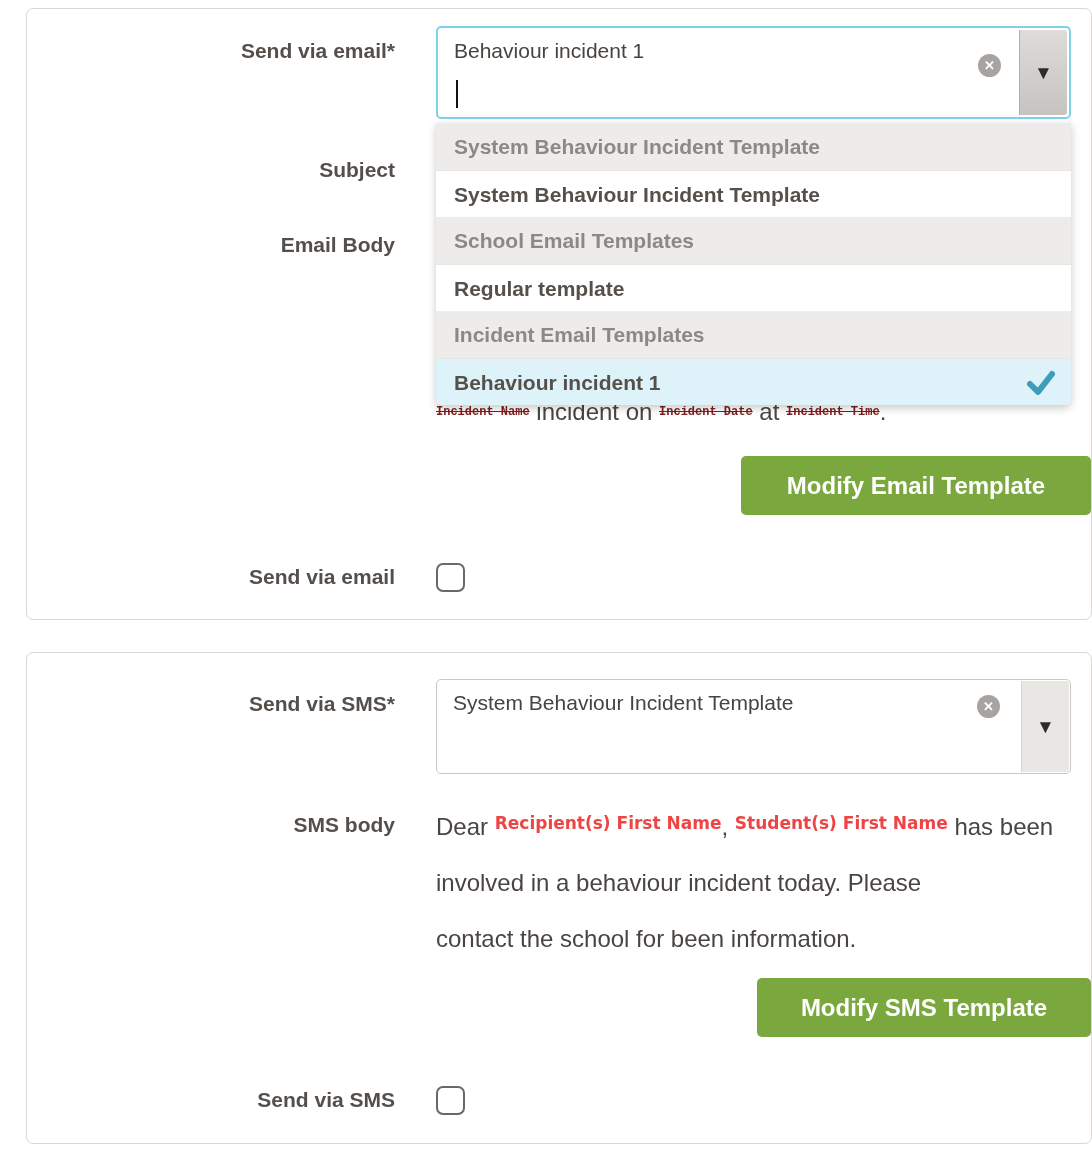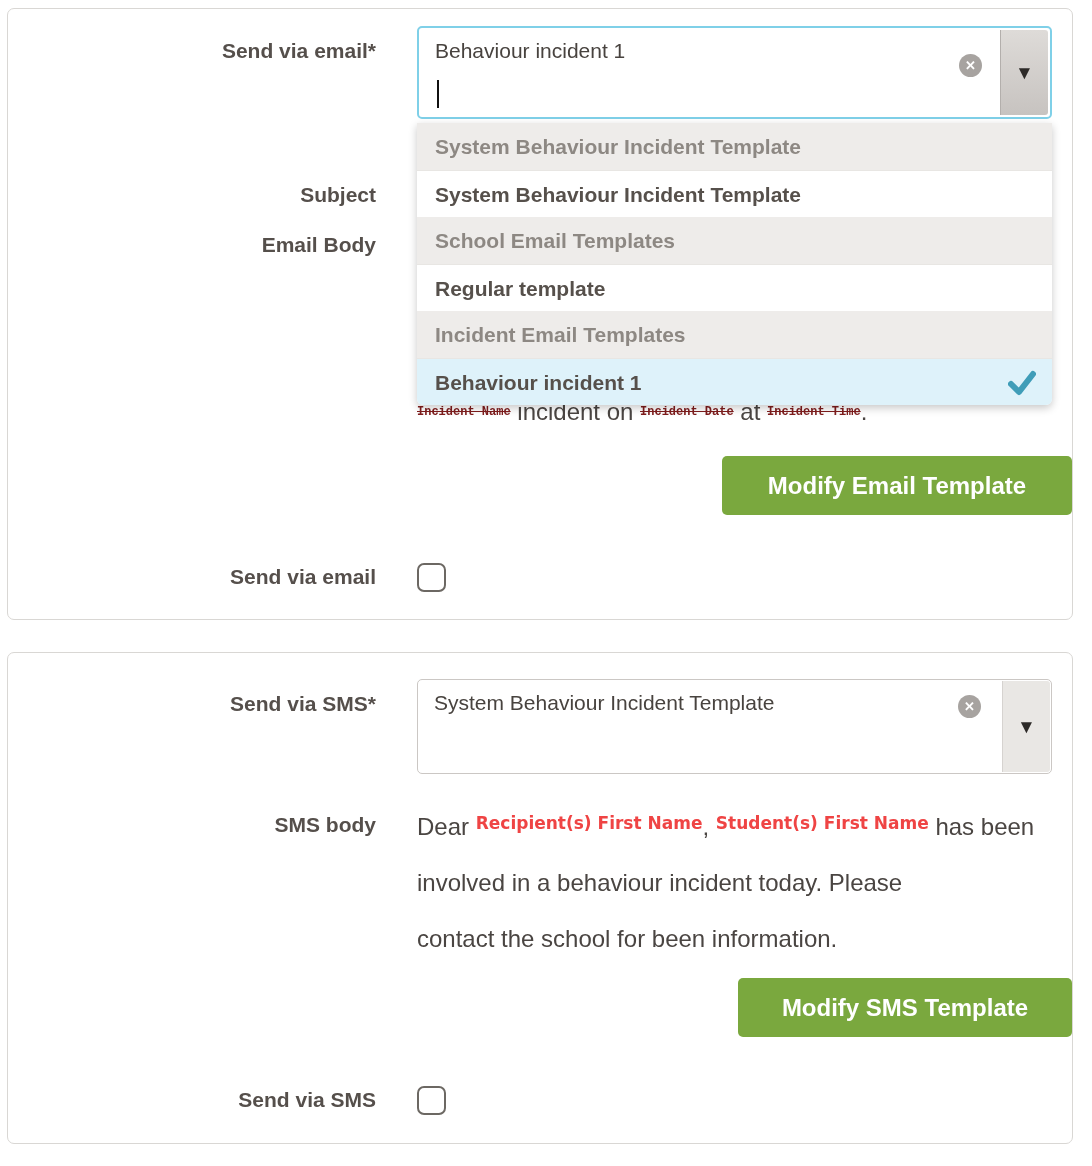--- a/index.html
+++ b/index.html
@@ -1,19 +1,19 @@
 <!DOCTYPE html>
 <html><head>
 <meta charset="utf-8">
 <style>
   * { margin:0; padding:0; box-sizing:border-box; }
   html,body { width:1092px; height:1166px; background:#fff;
     font-family:"Liberation Sans", sans-serif; position:relative; overflow:hidden; }
 
-  .panel { position:absolute; left:7px; width:1066px; background:#fff;
+  .panel { position:absolute; left:26px; width:1066px; background:#fff;
     border:1px solid #d9d7d4; border-radius:7px; }
   #email-panel { top:8px; height:612px; }
   #sms-panel   { top:652px; height:492px;padding-left:42px; }
 
   .field-label { position:absolute; left:8px; width:360px; text-align:right;
     font-weight:700; font-size:21px; color:#554f4b; }
 
   
   .combobox { position:absolute; left:409px; width:635px; background:#fff; border-radius:5px; }
   .combobox.focused { border:2px solid #7fd0e8; }
@@ -87,21 +87,21 @@
     <div class="dd-item dd-option">Regular template</div>
     <div class="dd-item dd-group">Incident Email Templates</div>
     <div class="dd-item dd-option selected">
       <span>Behaviour incident 1</span>
       <svg class="check-icon" width="28" height="26" viewBox="0 0 28 26">
         <polyline points="3,14 11,22 25,4" fill="none" stroke="#3f9db8" stroke-width="6" stroke-linecap="round" stroke-linejoin="round"></polyline>
       </svg>
     </div>
   </div>
 
-  <div class="field-label" style="top:149px;margin-top:25px;">Subject</div>
+  <div class="field-label" style="top:149px;">Subject</div>
 
   <div class="field-label" style="top:224px;">Email Body</div>
 
   <div class="body-preview"><span class="merge-token-struck">Incident Name</span><span> incident on </span><span class="merge-token-struck">Incident Date</span><span> at </span><span class="merge-token-struck">Incident Time</span><span>.</span></div>
 
   <button class="green-button" id="email-modify-btn">Modify Email Template</button>
 
   <div class="field-label" style="top:556px;">Send via email</div>
   <div class="checkbox" style="top:554px;"></div>
 </div>

